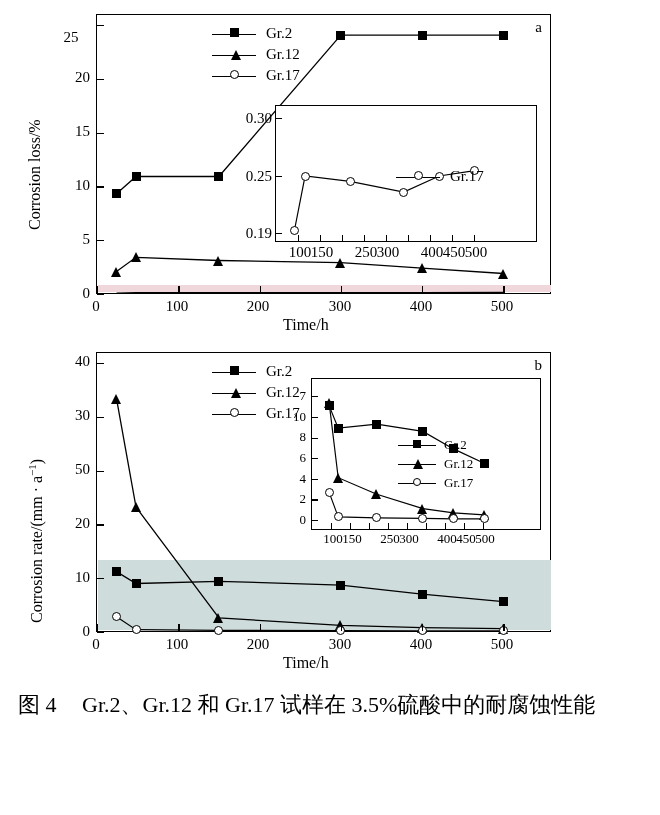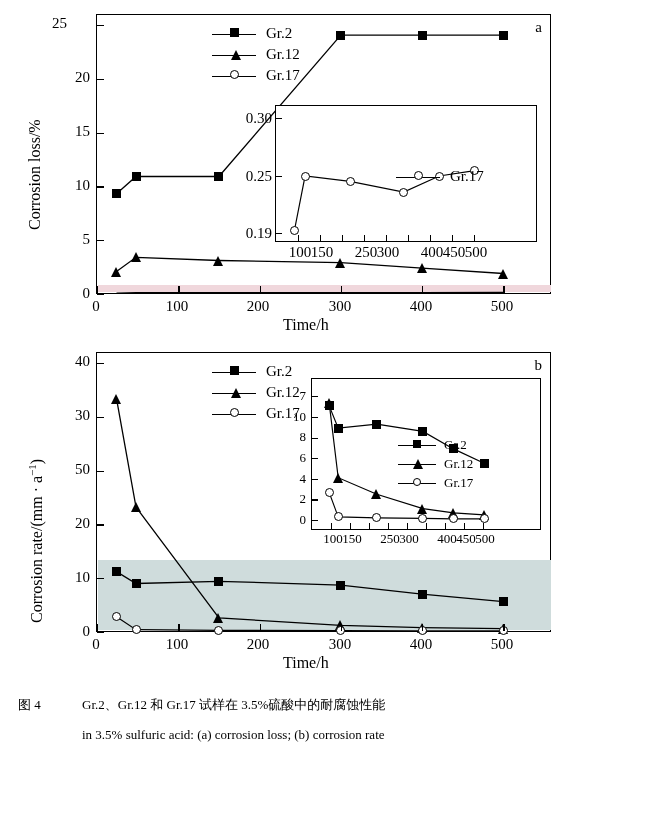--- a/index.html
+++ b/index.html
@@ -40,21 +40,21 @@
   .pt.ci{width:9px;height:9px;border:1.3px solid #000;border-radius:50%;background:#fff;box-sizing:border-box;margin-left:-4.5px;margin-top:-4.5px;}
 
   svg.lines{position:absolute;left:0;top:0;overflow:visible;}
 
   
   .inset{position:absolute;border:1.3px solid #000;background:#fff;box-sizing:border-box;}
 
   .shade{position:absolute;background:#cfdcdc;}
 
   
-  .caption{position:absolute;left:0;width:660px;font-size:13px;line-height:30px;}
+  .caption{position:absolute;left:0;width:660px;font-size:22px;line-height:30px;}
   .cap-row{display:block;}
   .cap-label{display:inline-block;width:64px;}
   .cap-indent{display:inline-block;width:64px;}
 </style>
 </head>
 <body>
 
 <div class="page">
 
   <div class="panel" style="left:0;top:0;width:660px;height:335px;">
@@ -165,21 +165,21 @@
         <div class="ticklabel" style="left:178px;top:138px;width:40px;margin-left:-20px;">450</div>
         <div class="ticklabel" style="left:200px;top:138px;width:40px;margin-left:-20px;">500</div>
       </div>
     </div>
 
     <div class="ticklabel" style="left:52px;top:285px;width:38px;text-align:right;">0</div>
     <div class="ticklabel" style="left:52px;top:231px;width:38px;text-align:right;">5</div>
     <div class="ticklabel" style="left:52px;top:177px;width:38px;text-align:right;">10</div>
     <div class="ticklabel" style="left:52px;top:123px;width:38px;text-align:right;">15</div>
     <div class="ticklabel" style="left:52px;top:69px;width:38px;text-align:right;">20</div>
-    <div class="ticklabel" style="left:52px;top:15px;width:38px;text-align:left;">25</div>
+    <div class="ticklabel" style="left:52px;top:29px;width:38px;text-align:center;">25</div>
 
     <div class="ticklabel" style="left:76px;top:298px;width:40px;">0</div>
     <div class="ticklabel" style="left:157px;top:298px;width:40px;">100</div>
     <div class="ticklabel" style="left:238px;top:298px;width:40px;">200</div>
     <div class="ticklabel" style="left:320px;top:298px;width:40px;">300</div>
     <div class="ticklabel" style="left:401px;top:298px;width:40px;">400</div>
     <div class="ticklabel" style="left:482px;top:298px;width:40px;">500</div>
 
     <div class="axislabel" style="left:283px;top:316px;">Time/h</div>
   </div>
@@ -351,18 +351,15 @@
     <div class="ticklabel" style="left:401px;top:298px;width:40px;">400</div>
     <div class="ticklabel" style="left:482px;top:298px;width:40px;">500</div>
 
     <div class="axislabel" style="left:283px;top:316px;">Time/h</div>
   </div>
 
   <div class="caption" style="top:690px;">
     <div class="cap-row" style="padding-left:18px;">
       <span class="cap-label">图 4</span><span>Gr.2、Gr.12 和 Gr.17 试样在 3.5%硫酸中的耐腐蚀性能</span>
     </div>
-    <div class="cap-row" style="padding-left:18px;">
-      <span class="cap-indent"></span><span>in 3.5% sulfuric acid: (a) corrosion loss; (b) corrosion rate</span>
-    </div>
   </div>
 
 </div>
 
 </body></html>

